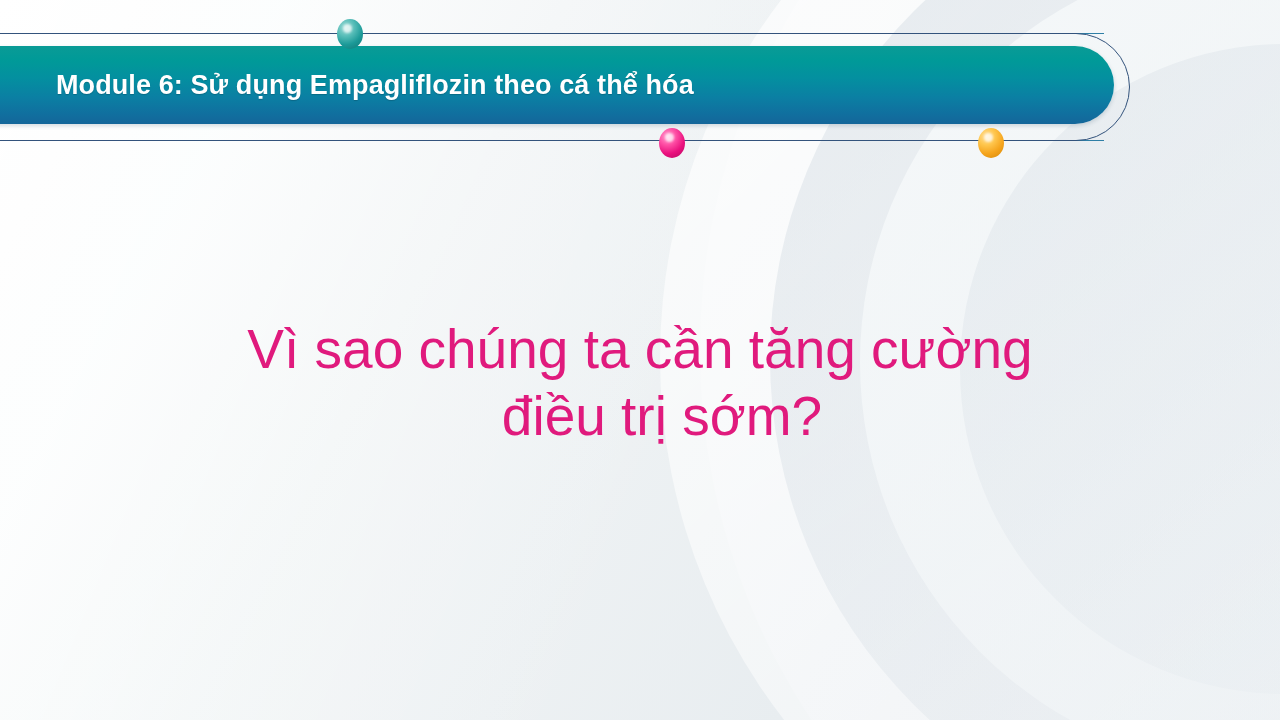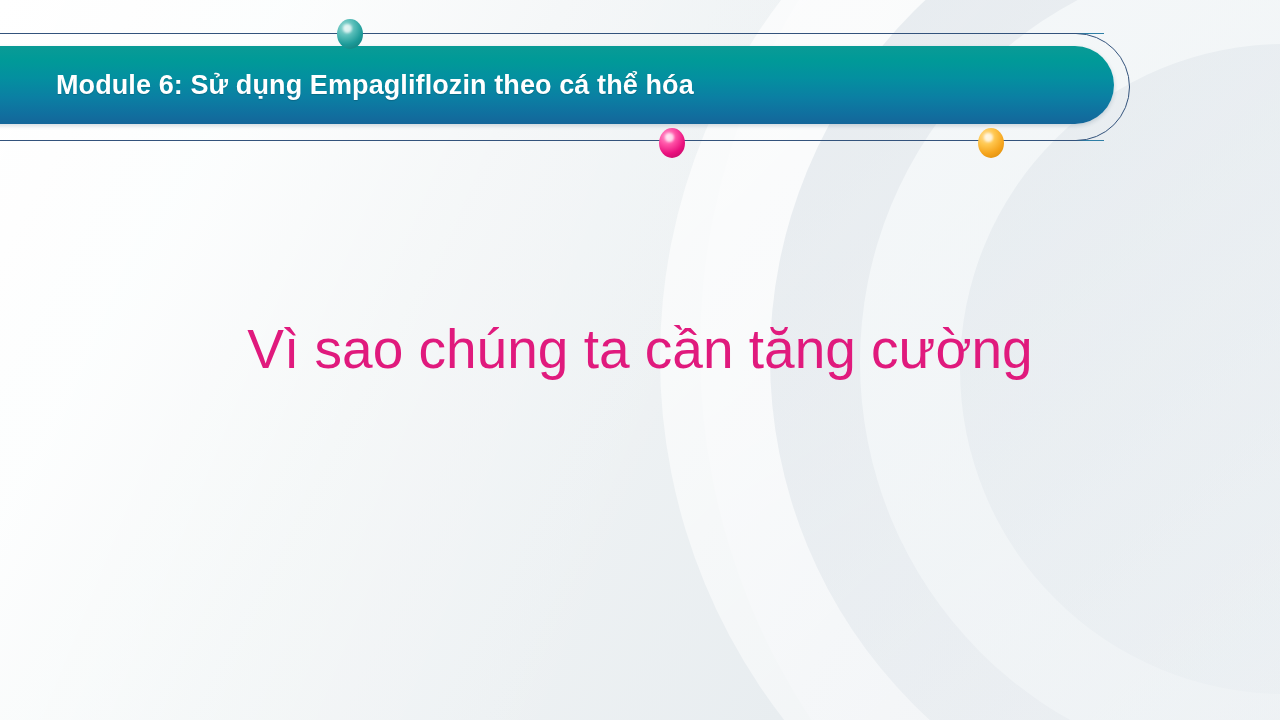--- a/index.html
+++ b/index.html
@@ -222,15 +222,16 @@
     <div class="header-bar">
       <span class="header-title">Module 6: Sử dụng Empagliflozin theo cá thể hóa</span>
     </div>
     <div class="sphere sphere-teal"></div>
     <div class="sphere sphere-pink"></div>
     <div class="sphere sphere-orange"></div>
   </div>
 
   <div class="body-text">
     <span class="body-line body-line-1">Vì sao chúng ta cần tăng cường</span>
+    <span class="body-line body-line-2">điều trị sớm?</span>
   </div>
 
 </div>
 
 </body></html>

